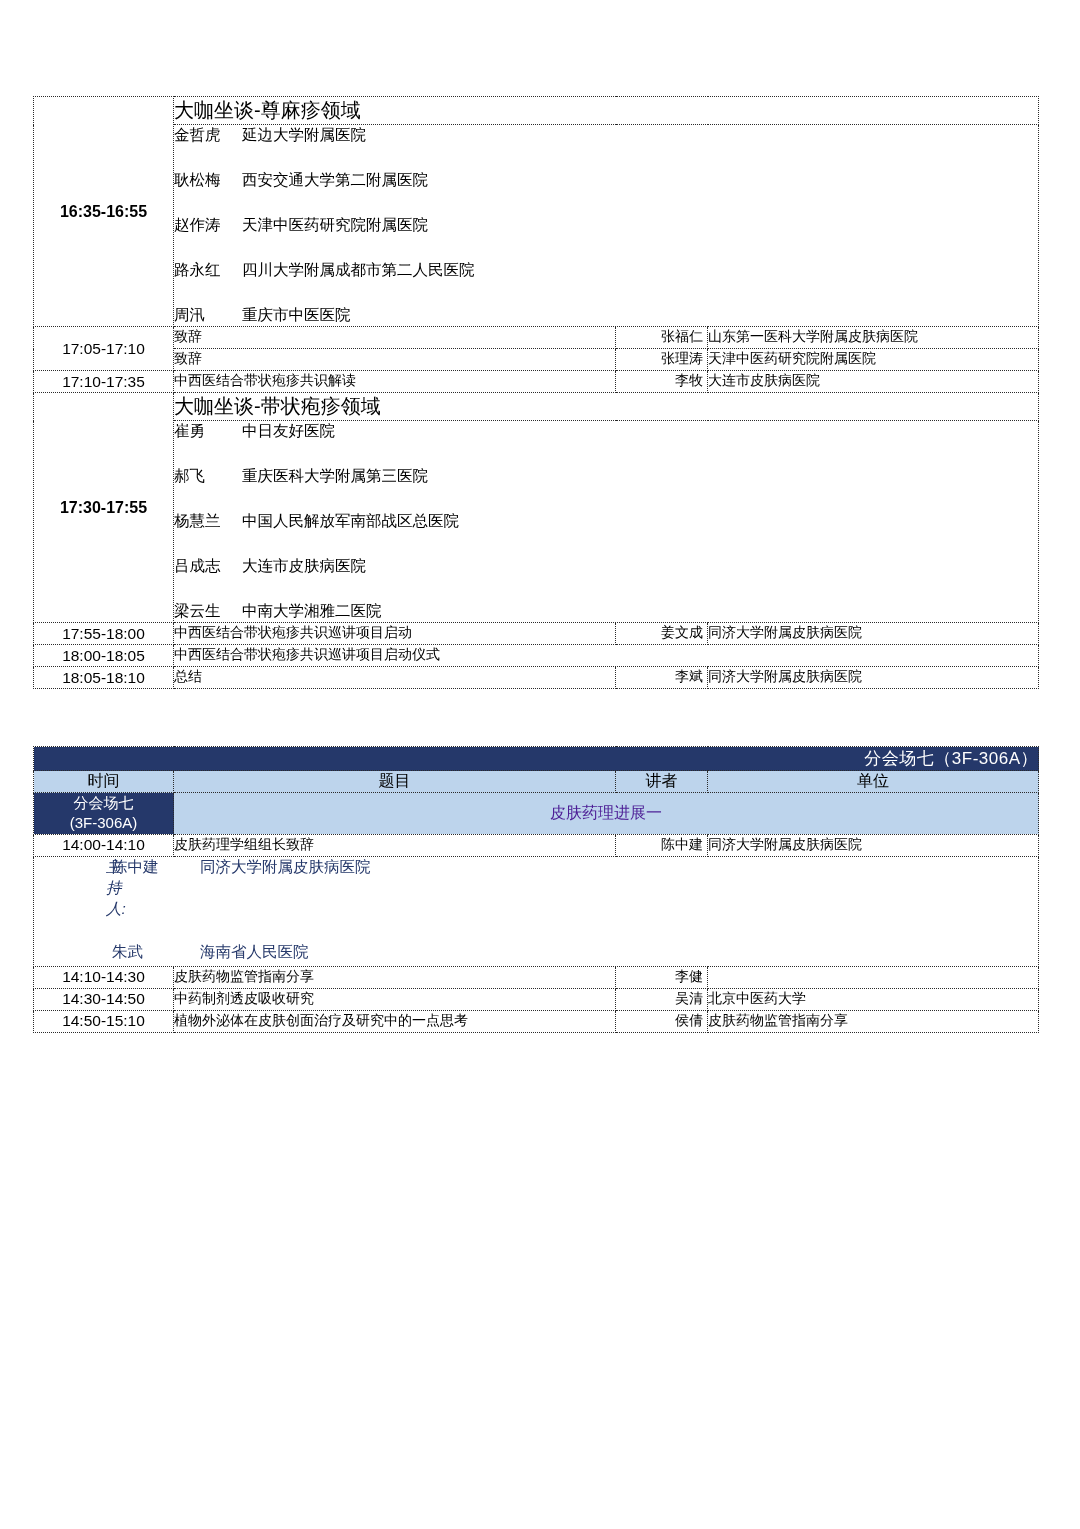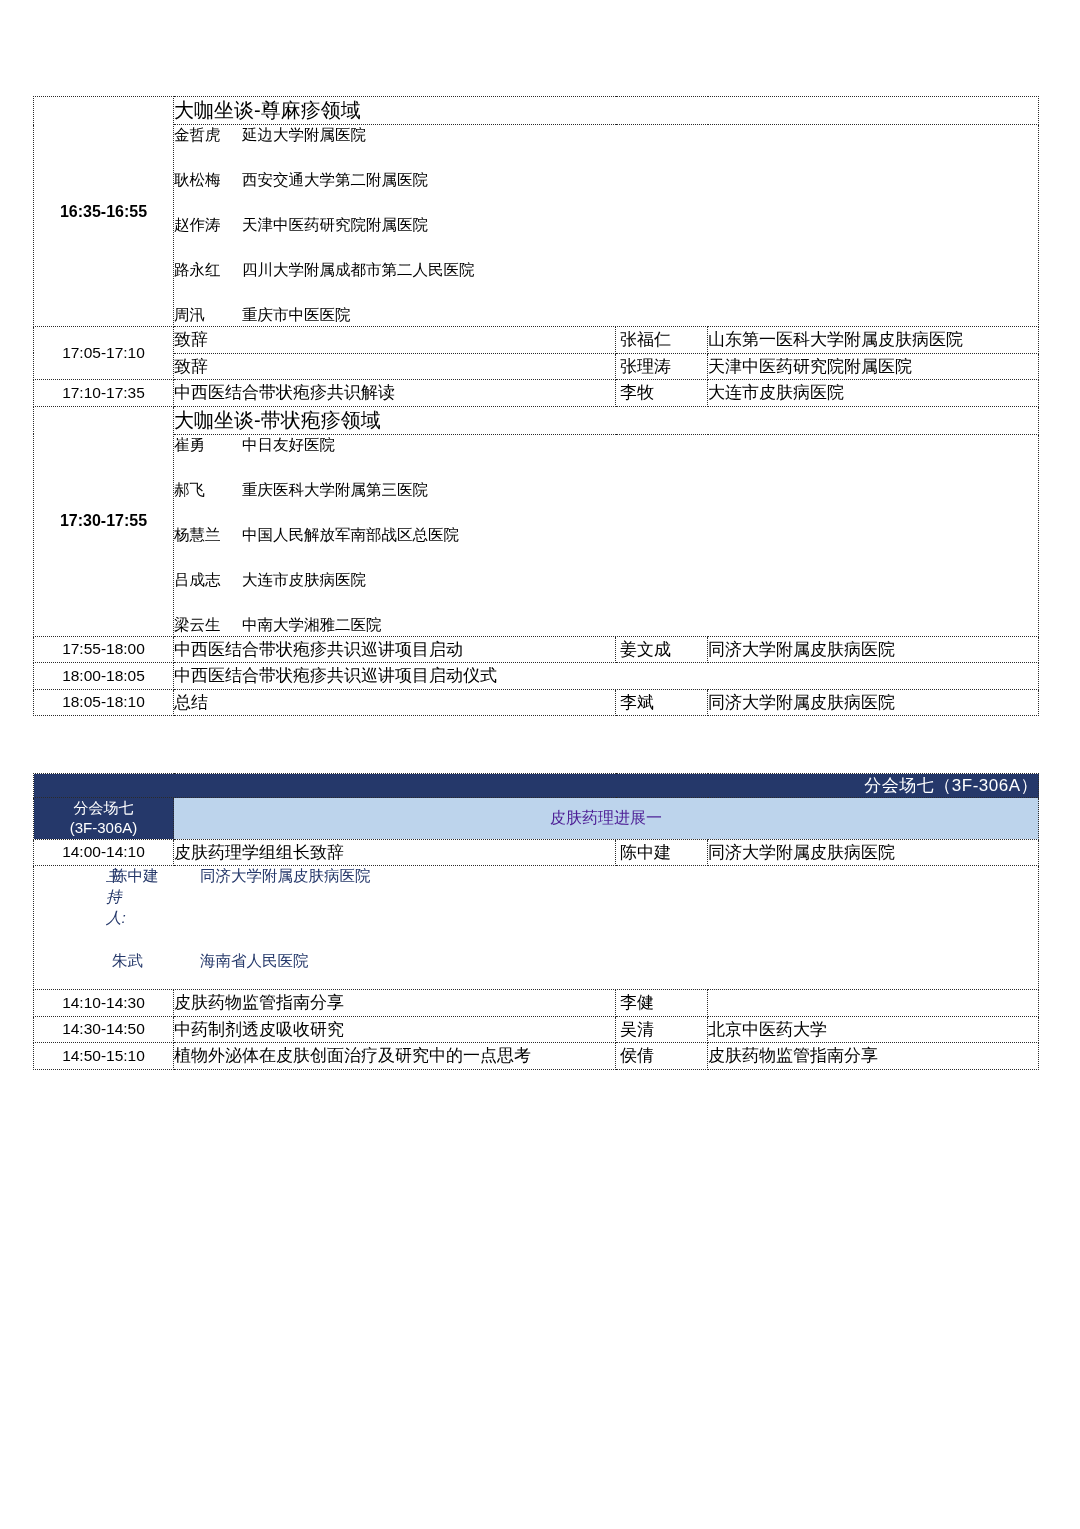--- a/index.html
+++ b/index.html
@@ -31,24 +31,25 @@
   }
 
   
   .c-time  { width: 140px; }
   .c-title { width: 442px; }
   .c-spk   { width: 92px; }
   .c-org   { width: 331px; }
 
   .cell {
     padding: 9px 8px 9px 10px;
-    font-size: 17px;
+    font-size: 14px;
     line-height: 1.5;
-  }
-  .cell.ctr { text-align: left; padding-left: 4px; padding-right: 4px; }
+    font-family: Liberation Mono, monospace;
+  }
+  .cell.ctr { text-align: right; padding-left: 4px; padding-right: 4px; }
 
   .time-cell {
     text-align: center;
     font-size: 15.5px;
     padding: 8px 4px;
   }
   .time-cell.b { font-weight: bold; font-size: 16px; }
 
   
   .panel-head {
@@ -115,21 +116,21 @@
     border-bottom: 1px dotted #2b2b2b;
     border-left: none; border-right: none;
   }
   .chair-cell {
     padding: 18px 8px 18px 10px;
     color: #25386A;
     font-weight: bold;
     font-size: 15.5px;
   }
   .chair-line { display: flex; align-items: baseline; margin-bottom: 22px; }
-  .chair-line:last-child { margin-bottom: 17px; }
+  .chair-line:last-child { margin-bottom: 3px; }
   .chair-lbl { display: inline-block; width: 78px; padding-left: 72px; font-style: italic; }
   .chair-name { display: inline-block; min-width: 88px; }
   .chair-org { display: inline-block; }
   .chair-line.indent .chair-lbl { padding-left: 72px; }
 </style>
 </head>
 <body>
 
 <div class="page">
 
@@ -249,20 +250,26 @@
           <col class="c-title">
           <col class="c-spk">
           <col class="c-org">
     </colgroup>
     <tbody>
 
       <tr>
         <td colspan="4" class="banner-title">分会场七（3F-306A）</td>
       </tr>
 
+      <tr>
+        <td class="colhead">时间</td>
+        <td class="colhead">题目</td>
+        <td class="colhead">讲者</td>
+        <td class="colhead">单位</td>
+      </tr>
 
       <tr>
         <td class="sessioncell">
           <div>分会场七</div>
           <div>(3F-306A)</div>
         </td>
         <td colspan="3" class="sessionband">皮肤药理进展一</td>
       </tr>
 
       <tr>

